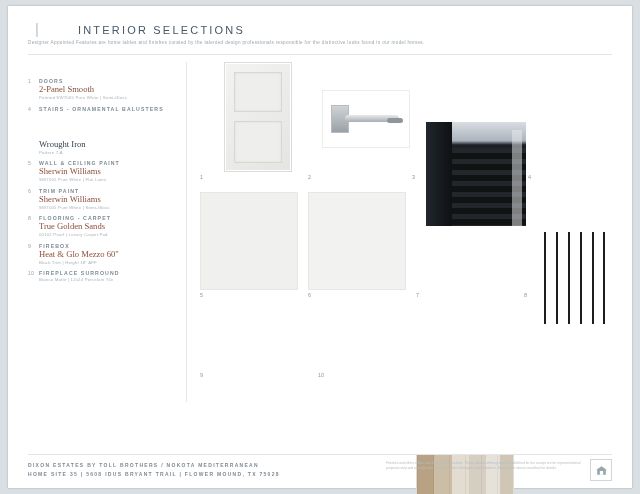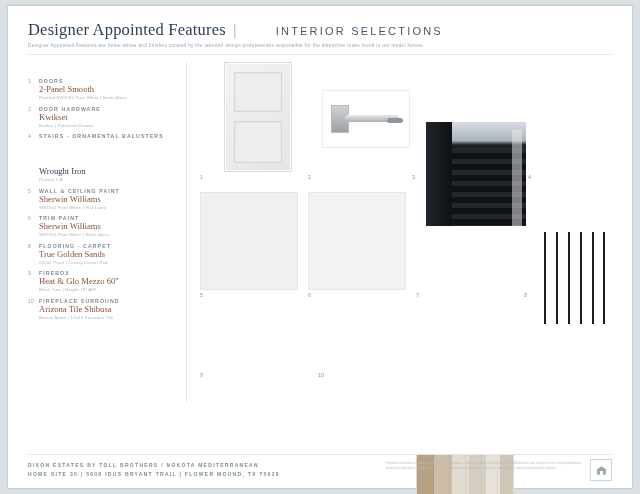--- a/index.html
+++ b/index.html
@@ -90,43 +90,36 @@
     border:1px solid #cfd5d9;display:flex;align-items:center;justify-content:center;
   }
 </style>
 </head>
 <body>
 
 <div class="page">
 
   <div class="header">
     <div class="title-row">
-      <span class="title-main">Designer Appointed Features</span>
       <span class="title-sep">|</span>
       <span class="title-sub">INTERIOR SELECTIONS</span>
     </div>
     <div class="subhead">Designer Appointed Features are home tables and finishes curated by the talented design professionals responsible for the distinctive looks found in our model homes.</div>
   </div>
   <div class="rule"></div>
 
   <div class="list">
 
     <div class="item">
       <span class="num">1</span>
       <div class="cat">DOORS</div>
       <div class="name">2-Panel Smooth</div>
       <div class="desc">Painted SW7005 Pure White  |  Semi-Gloss</div>
     </div>
 
-    <div class="item">
-      <span class="num">2</span>
-      <div class="cat">DOOR HARDWARE</div>
-      <div class="name">Kwikset</div>
-      <div class="desc">Halifax  |  Polished Chrome</div>
-    </div>
 
 
     <div class="item">
       <span class="num">4</span>
       <div class="cat">STAIRS - ORNAMENTAL BALUSTERS</div>
       <div class="name blue">Wrought Iron</div>
       <div class="desc">Pattern 7-A</div>
     </div>
 
     <div class="item">
@@ -154,21 +147,20 @@
     <div class="item">
       <span class="num">9</span>
       <div class="cat">FIREBOX</div>
       <div class="name">Heat &amp; Glo Mezzo 60"</div>
       <div class="desc">Black Trim  |  Height 18" AFF</div>
     </div>
 
     <div class="item">
       <span class="num">10</span>
       <div class="cat">FIREPLACE SURROUND</div>
-      <div class="name">Arizona Tile Shibusa</div>
       <div class="desc">Bianco Matte  |  12x24 Porcelain Tile</div>
     </div>
   </div>
 
   <div class="vline"></div>
 
   <div class="grid">
 
     <div class="cell door" style="left:26px;top:0;width:66px;height:108px;">
       <div class="panel" style="left:9px;top:9px;right:9px;height:38px;"></div>

